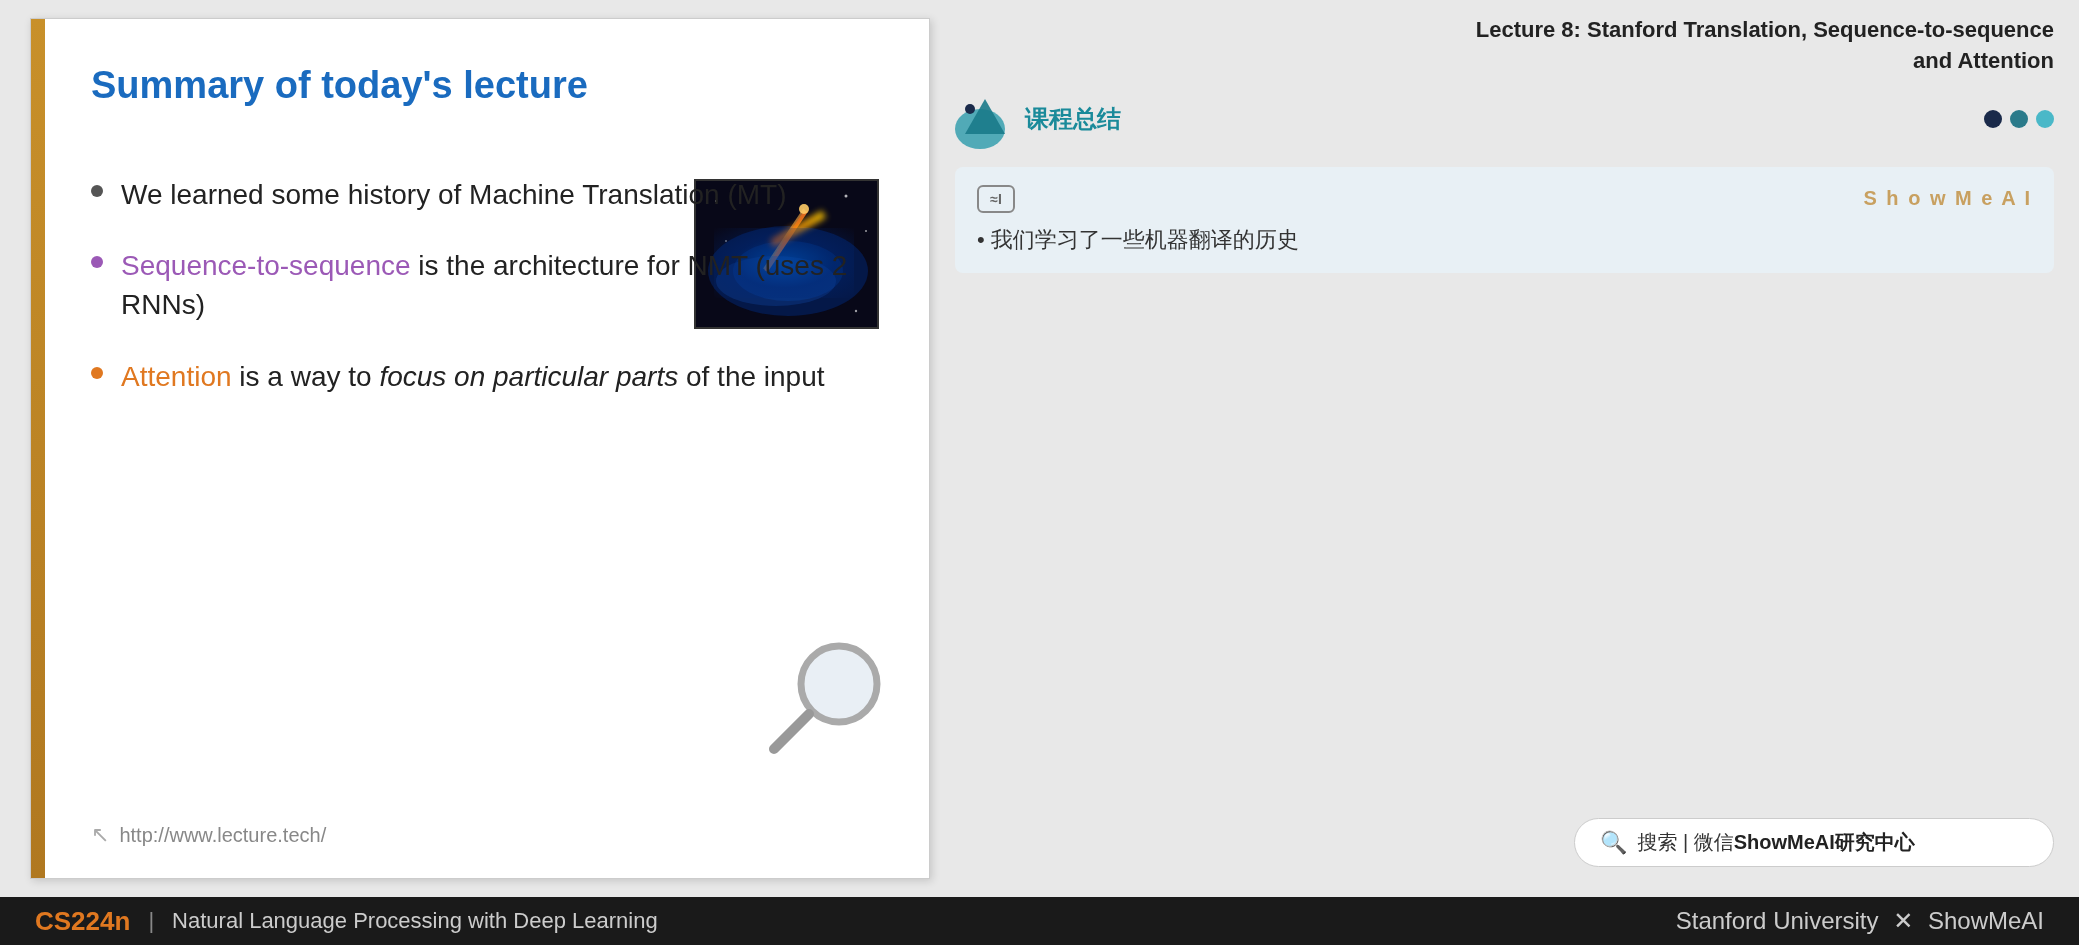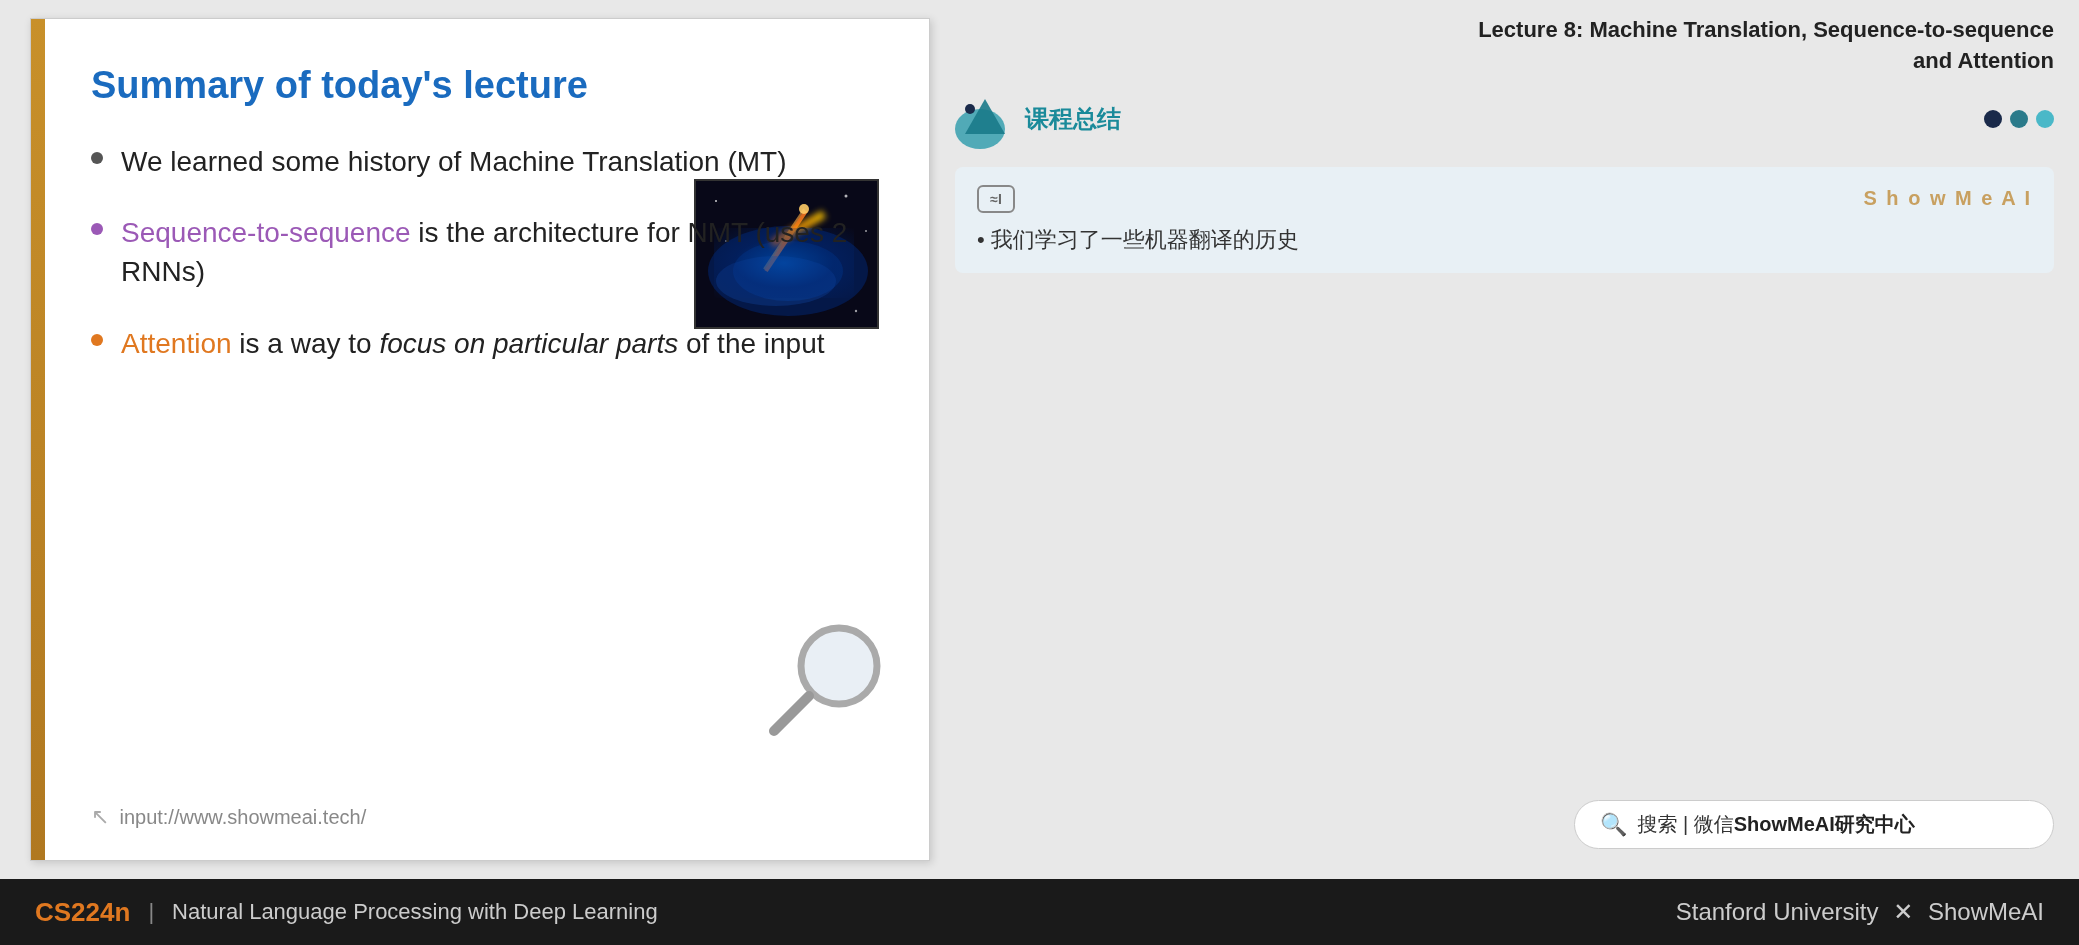--- a/index.html
+++ b/index.html
@@ -28,20 +28,21 @@
     .slide-panel {
       width: 900px;
       background: white;
       margin: 18px 0 18px 30px;
       border: 1px solid #ccc;
       box-shadow: 2px 2px 8px rgba(0,0,0,0.15);
       position: relative;
       display: flex;
       flex-direction: column;
       padding: 40px 50px 30px 60px;
+      gap: 33px;
     }
 
     .slide-left-bar {
       position: absolute;
       left: 0;
       top: 0;
       bottom: 0;
       width: 14px;
       background: linear-gradient(to bottom, #c8902a, #b07820);
     }
@@ -296,21 +297,21 @@
 
     
     .stanford-area {
       margin-top: 15px;
       text-align: right;
       padding-right: 10px;
     }
 
     
     .bottom-bar {
-      height: 66px;
+      height: 48px;
       background: #1a1a1a;
       display: flex;
       align-items: center;
       padding: 0 35px;
     }
 
     .cs224n-logo {
       font-size: 26px;
       font-weight: 700;
       color: #e07820;
@@ -407,28 +408,28 @@
 
       <div class="magnify-container">
         <svg width="130" height="130" viewBox="0 0 130 130">
           <circle cx="80" cy="50" r="38" fill="rgba(200,215,230,0.4)" stroke="#aaa" stroke-width="7"></circle>
           <line x1="50" y1="80" x2="15" y2="115" stroke="#999" stroke-width="10" stroke-linecap="round"></line>
         </svg>
       </div>
 
       <div class="slide-footer">
         <span class="cursor-icon">↖</span>
-        <span style="cursor:pointer; color:#888;">input://www.showmeai.tech/</span>
+        <span style="cursor:pointer; color:#888;">http://www.lecture.tech/</span>
       </div>
     </div>
 
     <div class="right-panel">
 
       <div class="lecture-header">
-        <div>Lecture 8:  Machine Translation, Sequence-to-sequence</div>
+        <div>Lecture 8:  Stanford Translation, Sequence-to-sequence</div>
         <div>and Attention</div>
       </div>
 
       <div class="lecture-title-section">
 
         <svg class="wave-svg" viewBox="0 0 70 60">
           <ellipse cx="25" cy="40" rx="25" ry="20" fill="#2a9aaa" opacity="0.8"></ellipse>
           <polygon points="10,45 30,10 50,45" fill="#1a7a8a" opacity="0.9"></polygon>
           <circle cx="15" cy="20" r="5" fill="#1a2a4a"></circle>
         </svg>

